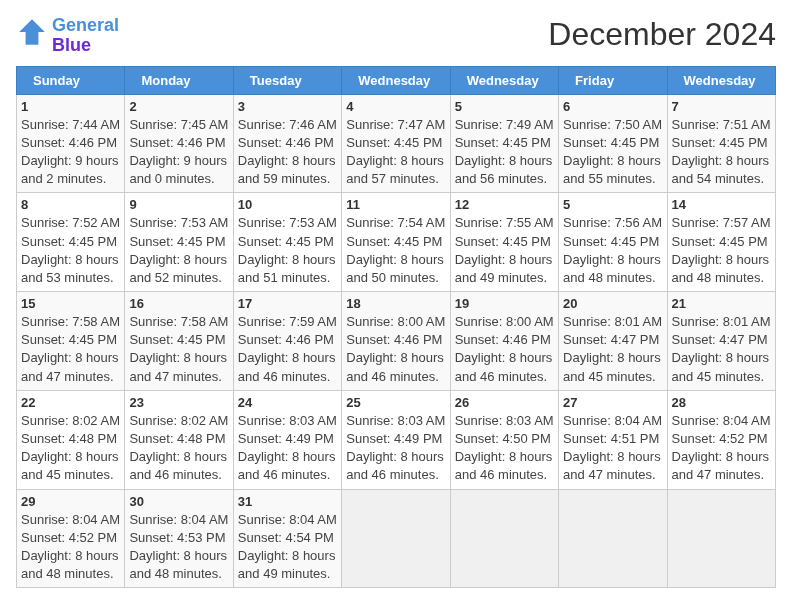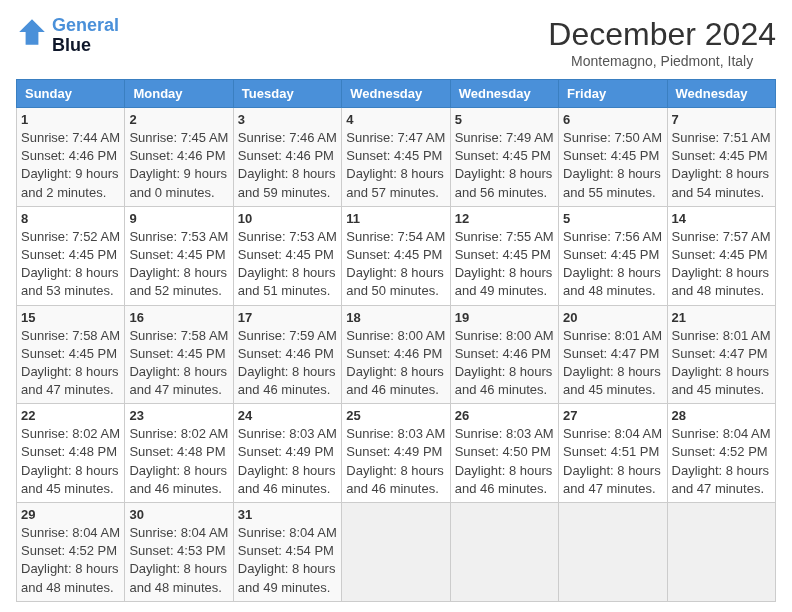--- a/index.html
+++ b/index.html
@@ -46,21 +46,21 @@
       color: #555;
     }
     table {
       width: 100%;
       border-collapse: collapse;
       font-size: 11px;
     }
     thead tr th {
       background-color: #4a90d9;
       color: #fff;
-      padding: 6px 8px;
+      padding: 6px 16px;
       text-align: left;
       font-size: 13px;
       font-weight: bold;
       border: 1px solid #3a7fc1;
     }
     tbody tr td {
       border: 1px solid #ccc;
       padding: 4px;
       vertical-align: top;
       width: 14.28%;
@@ -89,26 +89,25 @@
 </head>
 <body>
 
 <div class="header-area">
   <div class="logo">
     <svg class="logo-icon" viewBox="0 0 40 40">
       <polygon points="20,4 36,20 28,20 28,36 12,36 12,20 4,20" fill="#4a90d9"></polygon>
     </svg>
     <div class="logo-text">
       <div><span>General</span></div>
-      <div><span style="color:#0f172a;">Blue</span></div>
+      <div><span style="color:#6d28d9;">Blue</span></div>
     </div>
   </div>
   <div class="title-area">
     <div class="month-title">December 2024</div>
-    <div class="subtitle">Montemagno, Piedmont, Italy</div>
   </div>
 </div>
 
 <table>
   <thead>
     <tr id="header-row">
     <th>Sunday</th>
         <th>Monday</th>
         <th>Tuesday</th>
         <th>Wednesday</th>

